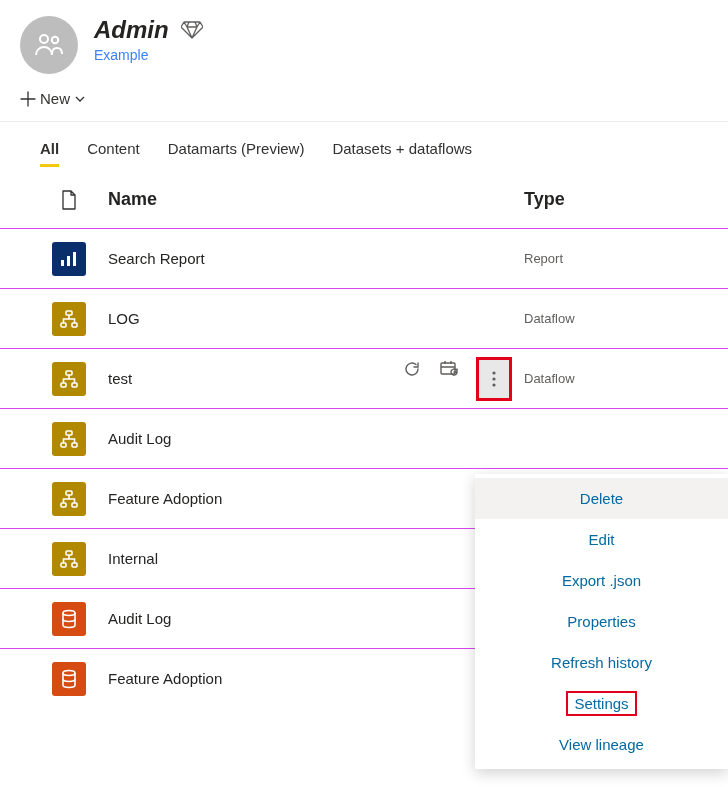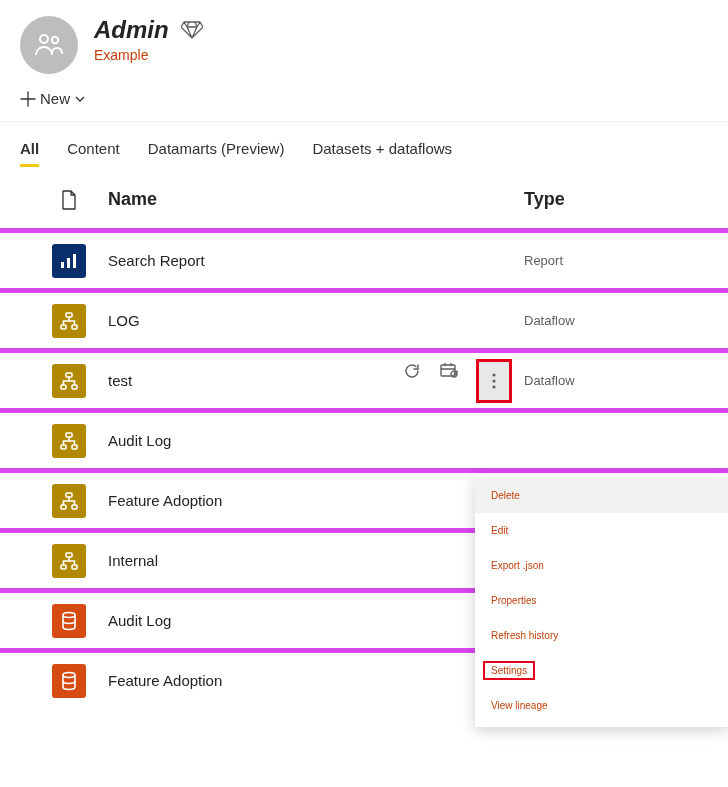--- a/index.html
+++ b/index.html
@@ -13,32 +13,32 @@
     display: flex; align-items: flex-start; gap: 16px;
     padding: 16px 20px 10px 20px;
   }
   .avatar-circle {
     width: 58px; height: 58px; border-radius: 50%;
     background: #bdbdbd; display:flex; align-items:center; justify-content:center;
     flex-shrink: 0;
   }
   .workspace-title-row { display:flex; align-items:center; gap:12px;font-style:italic; }
   .workspace-title { font-size: 24px; font-weight: 600; margin:0; line-height:1.2; }
-  .subtitle { font-size: 14px; color:#c2410c; margin-top:2px; }
+  .subtitle { font-size: 14px; color:#3b82f6; margin-top:2px; }
   .toolbar {
     padding: 6px 20px 14px 20px;
     display:flex; align-items:center; gap:8px;
     border-bottom: 1px solid #edebe9;
   }
   .new-btn {
     display:flex; align-items:center; gap:4px;
     font-size:15px; color:#323130; cursor:pointer;
   }
   .tabs {
-    display:flex; gap:28px; padding: 18px 20px 0 20px;
+    display:flex; gap:28px; padding: 18px 20px 0 40px;
     align-items:center;
   }
   .tab {
     font-size:15px; color:#323130; padding-bottom:10px;
     cursor:pointer; position:relative;
   }
   .tab.active { font-weight:600; }
   .tab.active::after {
     content:""; position:absolute; left:0; right:0; bottom:0;
     height:3px; background:#f2c811;
@@ -49,21 +49,21 @@
     font-weight:600; font-size:18px;
   }
   .col-icon { width:70px; display:flex; justify-content:center; padding-left: 28px; }
   .col-name { flex:1; padding-left: 18px; }
   .col-actions { width:150px; display:flex; justify-content:flex-end; gap:18px; padding-right:8px; }
   .col-type { width:190px; padding-left: 6px; }
   .row {
     display:flex; align-items:center;
     padding: 0 20px;
     height:60px;
-    border-top:5px solid #d946ef;
+    border-top:1px solid #d946ef;
     font-size:15px;
     position:relative;
   }
   .row .col-type { font-size:13px; color:#605e5c; }
   .item-icon {
     width:34px; height:34px; border-radius:3px;
     display:flex; align-items:center; justify-content:center;
   }
   .bg-navy { background:#0a2e6b; }
   .bg-gold { background:#b08900; }
@@ -75,21 +75,21 @@
   }
   .annot-box { outline:3px solid #e3001b; outline-offset:-1px; }
   .context-menu {
     position:absolute; top:474px; left:475px;
     width:253px; background:#fff;
     box-shadow: 0 4px 14px rgba(0,0,0,0.18);
     z-index:50;
     padding: 4px 0;
   }
   .menu-item {
-    padding: 12px 16px; font-size:10px; color:#c2410c; cursor:pointer;
+    padding: 12px 16px; font-size:15px; color:#0369a1; cursor:pointer;text-align:center;
   }
   .menu-item.hover { background:#f3f2f1; }
   .settings-box { display:inline-block; outline:2px solid #e3001b; padding:2px 6px; margin:-2px -6px; }
   svg { display:block; }
 </style>
 </head>
 <body>
 
 <div class="header">
   <div class="avatar-circle">

